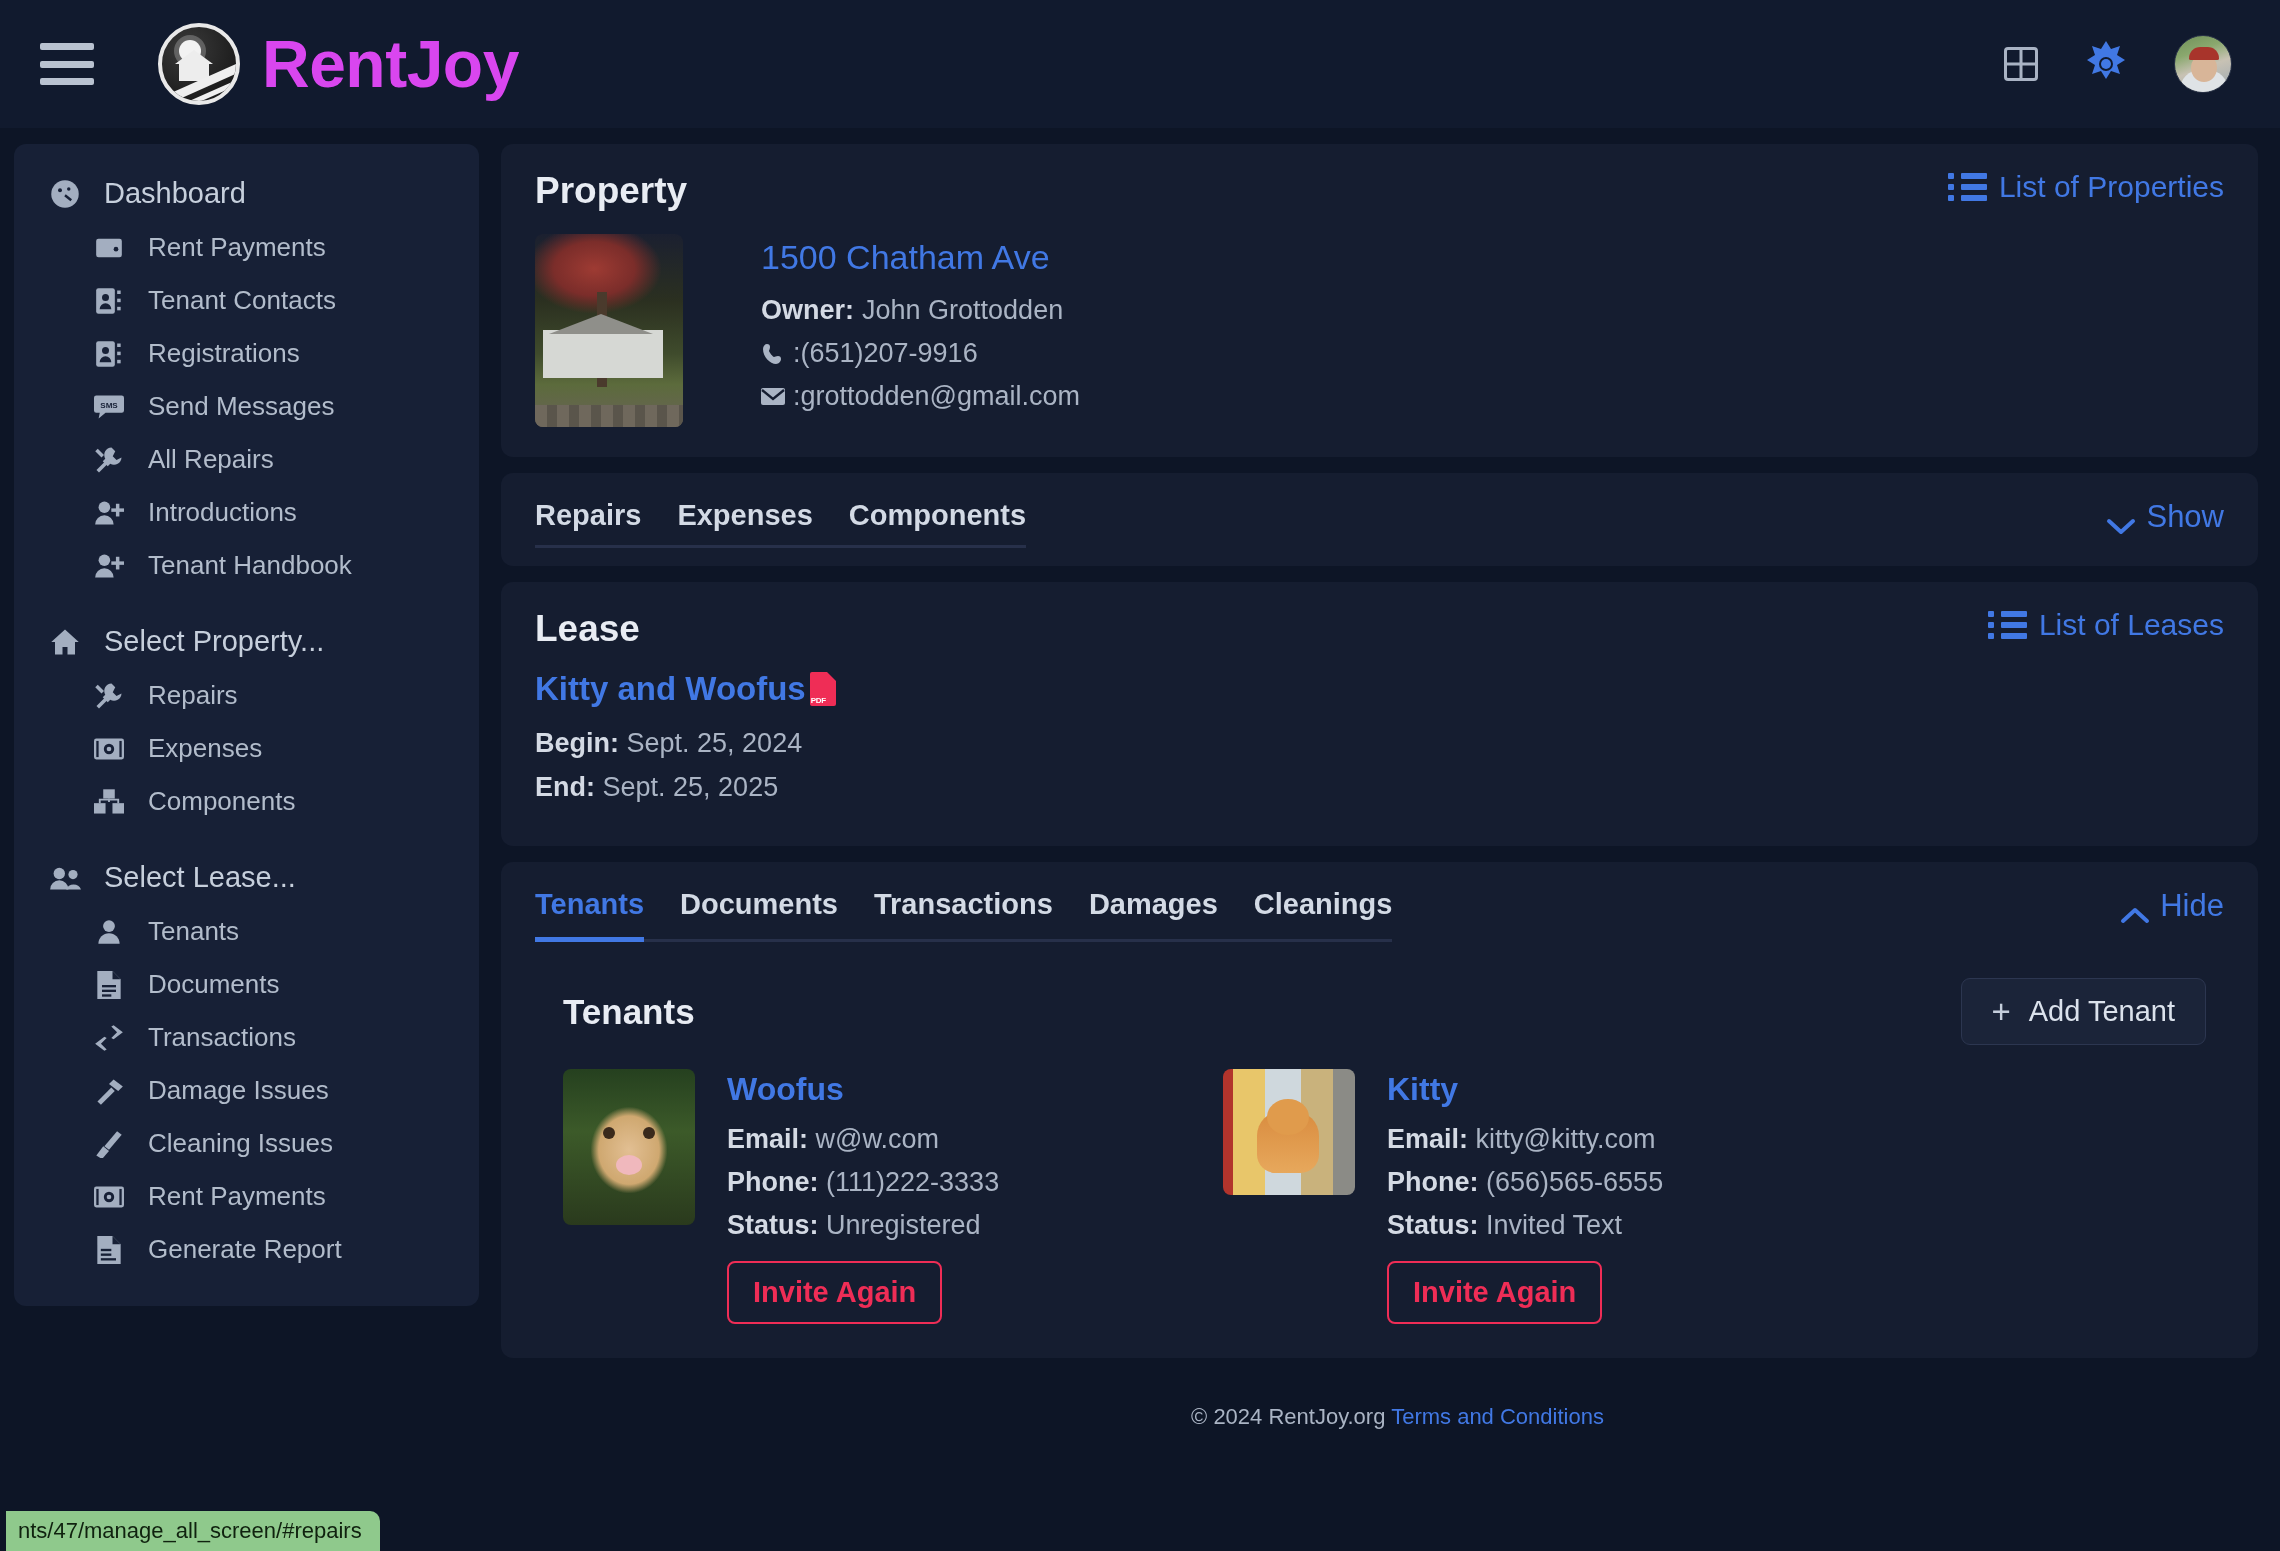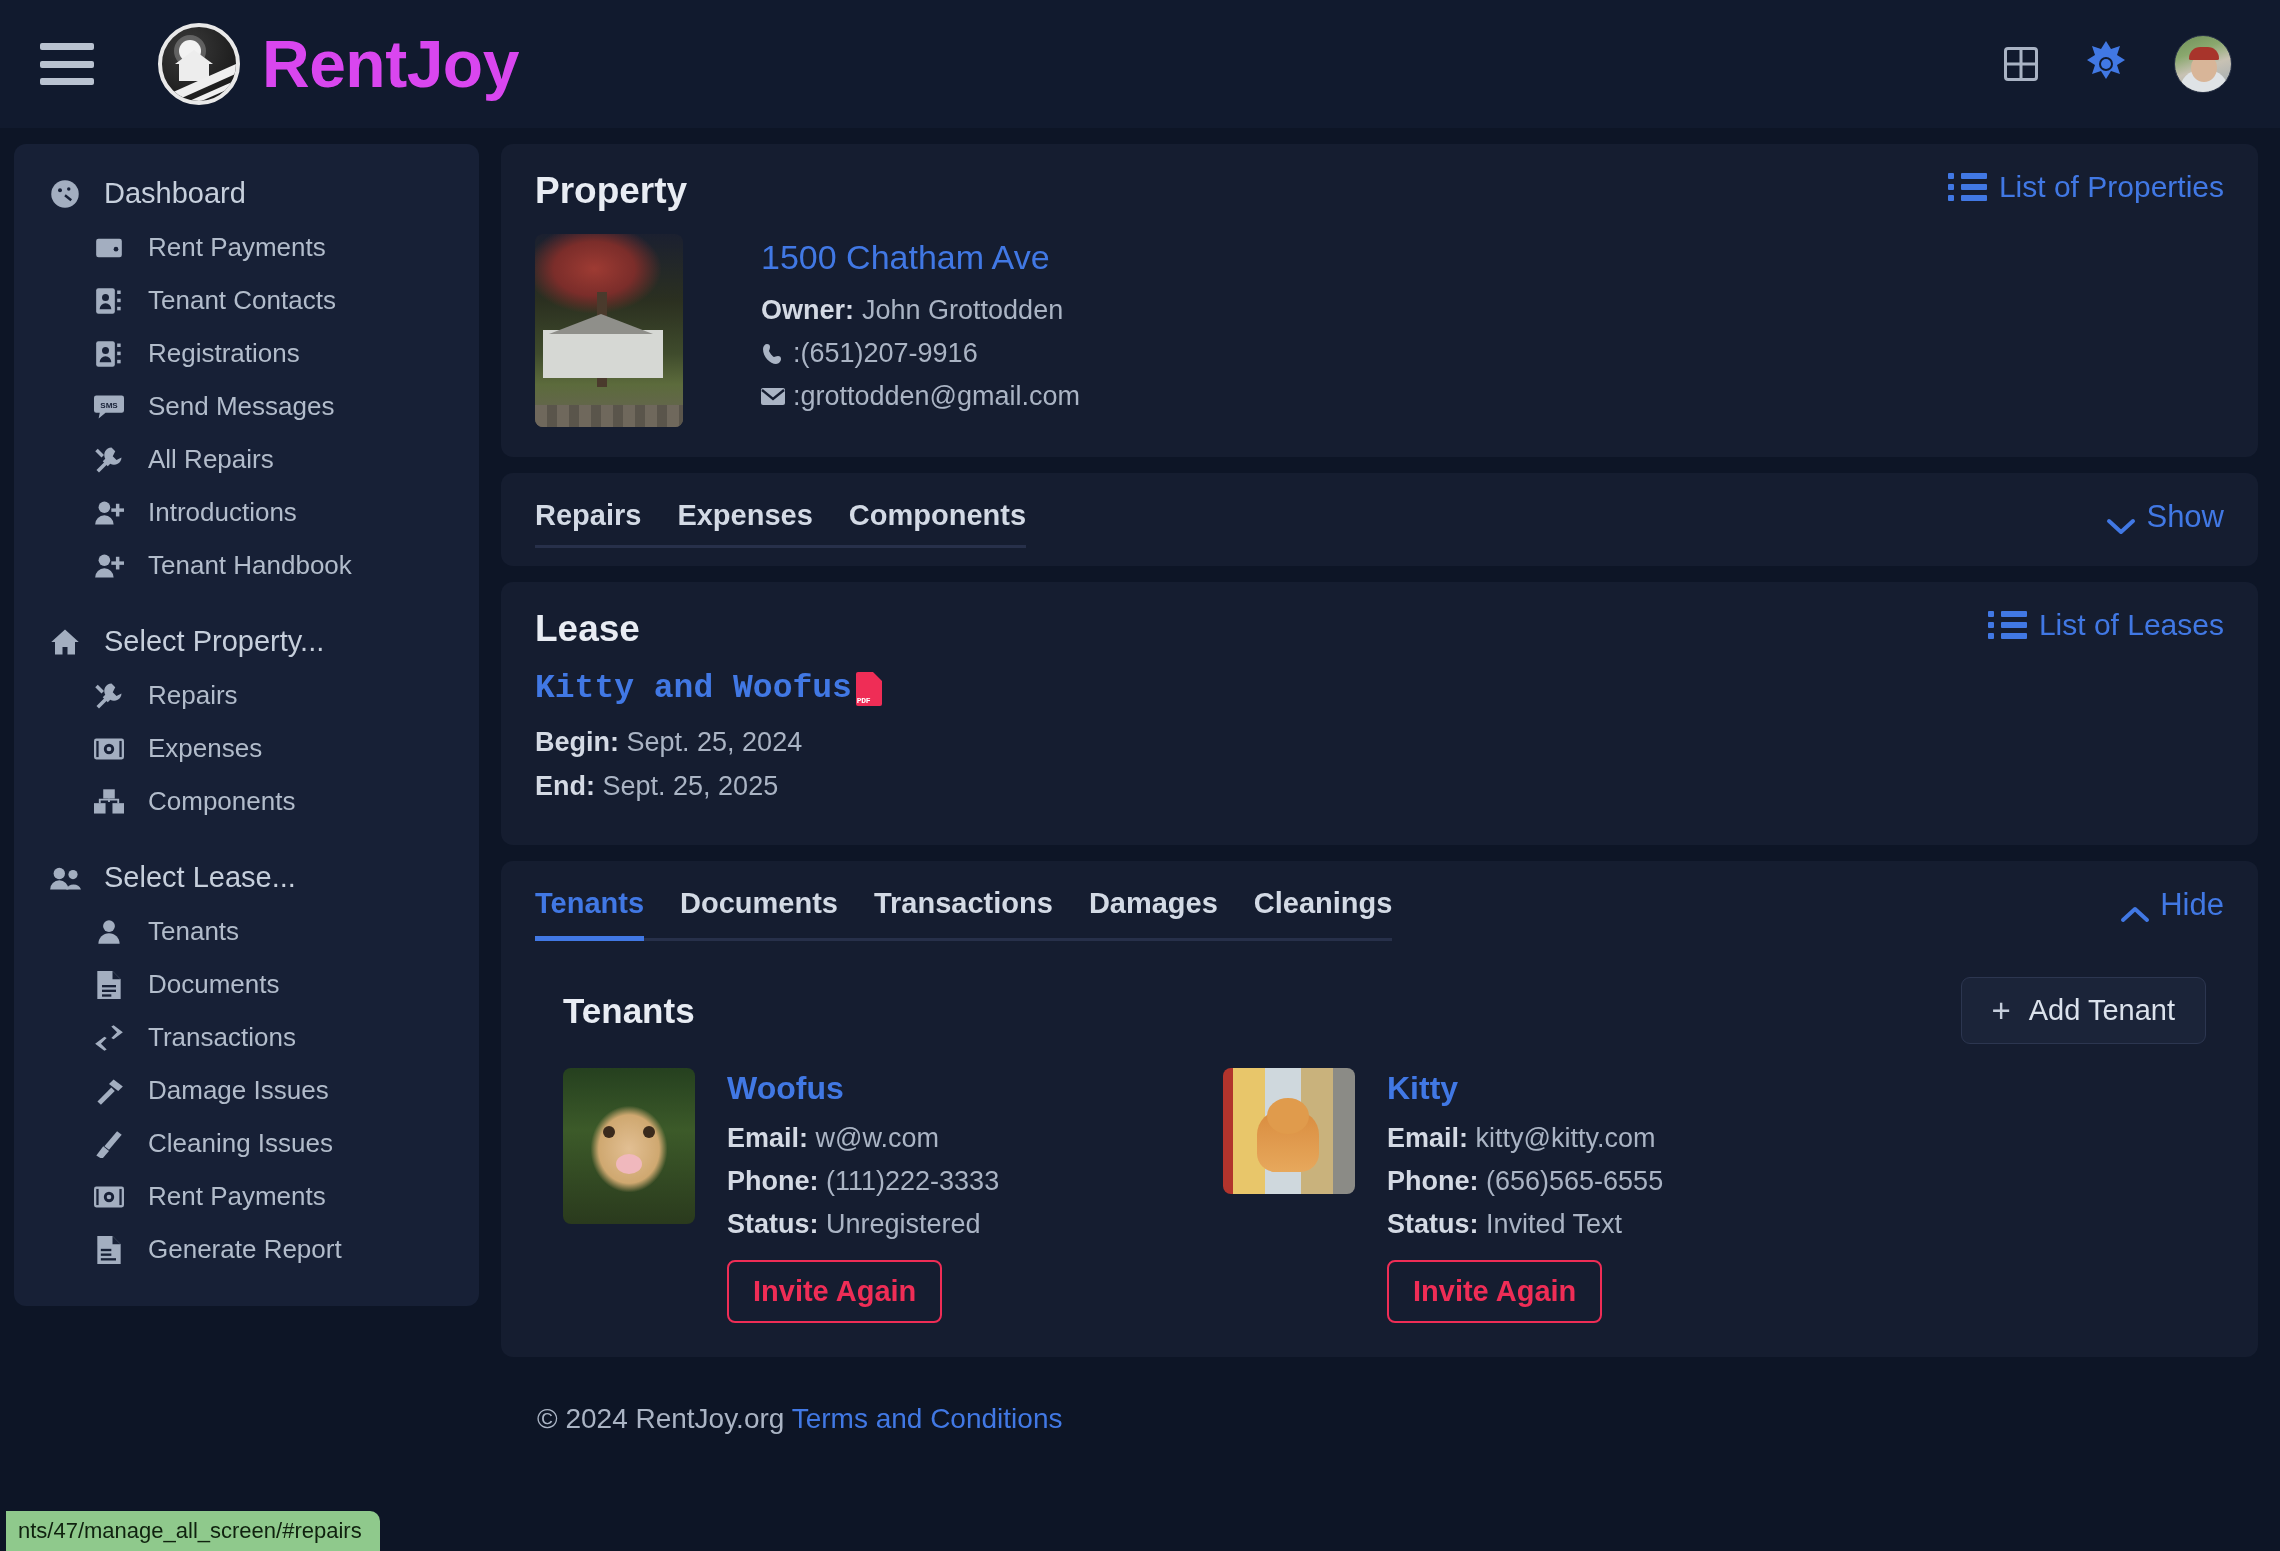--- a/index.html
+++ b/index.html
@@ -140,21 +140,21 @@
   .tabs.wide { min-width: 620px; }
   .tab { font-size: 29px; color:#d3dae5; font-weight:700; cursor:pointer;
     position:relative; padding-bottom: 16px; margin-bottom:-19px; }
   .tab.active { color:#4178e4; border-bottom: 5px solid #4178e4; }
   .toggle-link { margin-left:auto; color:#4178e4; font-size:31px; display:flex;
     align-items:flex-end; gap:14px; cursor:pointer; }
   .chev { width:26px; height:26px; }
 
   
   .lease-name { font-size:33px; color:#4178e4; font-weight:700; display:flex;
-    align-items:center; gap:4px; margin: 20px 0 20px 0; cursor:pointer;font-family:Liberation Mono, monospace; }
+    align-items:center; gap:4px; margin: 20px 0 20px 0; cursor:pointer; }
   .pdf-ic { width:26px; height:34px; background:#ef2d56; border-radius:2px;
     position:relative; }
   .pdf-ic:after { content:"PDF"; position:absolute; bottom:1px; left:1px; font-size:8px;
     color:#fff; font-weight:700; letter-spacing:-.3px; }
   .pdf-ic:before { content:""; position:absolute; right:0; top:0;
     border-left:9px solid transparent; border-top:9px solid #151d30; }
   .lease-cols { display:flex; gap: 90px; }
   .lease-col { }
   .lease-line { font-size:27px; color:#aab4c4; margin-bottom:13px; }
   .lease-line b { color:#d4dae4; }
@@ -192,21 +192,21 @@
   .t-info { padding-top: 2px; }
   .t-name { font-size:32px; color:#4178e4; font-weight:700; margin-bottom:16px;
     cursor:pointer; }
   .t-line { font-size:27px; color:#aab4c4; margin-bottom:12px; }
   .t-line b { color:#d4dae4;margin-top:7px; }
   .invite-btn { margin-top:8px; border:2px solid #ef2d56; color:#ef2d56; background:transparent;
     border-radius:8px; padding:13px 24px; font-size:29px; font-weight:700; cursor:pointer;
     font-family:"Liberation Sans", sans-serif; }
 
   
-  .footer { text-align:left; padding: 30px 0 0 36px; font-size:28px; color:#aab4c4; }
+  .footer { text-align:center; padding: 30px 0 0 36px; font-size:22px; color:#aab4c4; }
   .footer a { color:#4178e4; text-decoration:none; cursor:pointer; }
 
   
   .statusbar {
     position:absolute; left:6px; bottom:0; background:#8fc98c; color:#10220f;
     font-size:22px; padding:7px 18px 7px 12px; border-radius: 0 10px 0 0;
     font-family:"Liberation Sans", sans-serif; white-space:nowrap; overflow:hidden;
     max-width: 396px;
   }
 </style>

